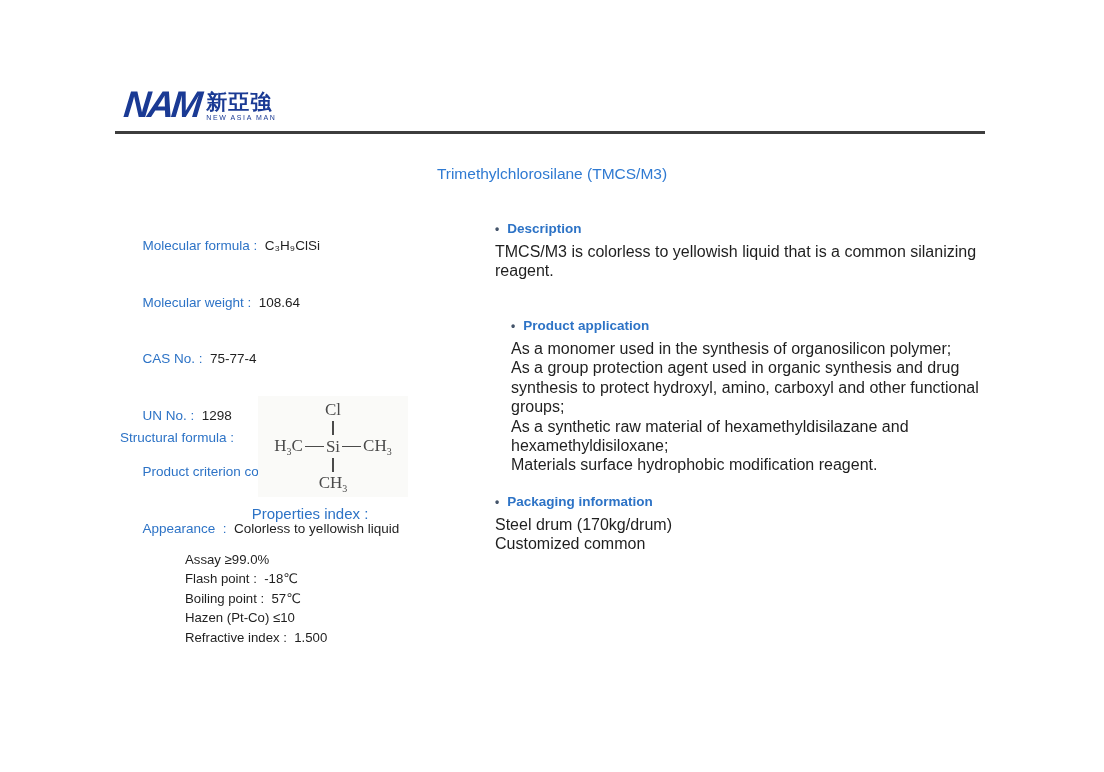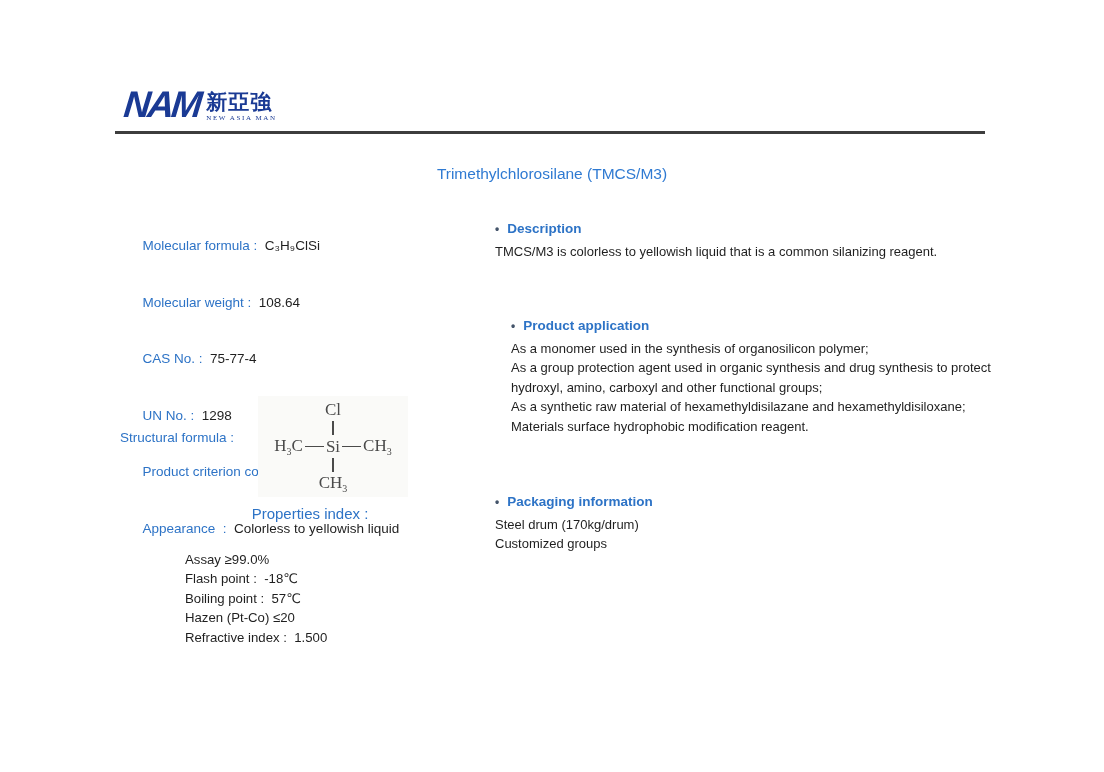--- a/index.html
+++ b/index.html
@@ -7,21 +7,21 @@
     --rule:#3d3d3d; --bullet:#44546a; --formula-ink:#4a4a4a; --formula-bg:#fafaf8;
   }
   *{margin:0;padding:0;box-sizing:border-box;}
   body{background:#ffffff;font-family:"Liberation Sans","DejaVu Sans",sans-serif;}
   .page{position:relative;width:1104px;height:772px;background:#ffffff;overflow:hidden;}
 
   
   .logo{position:absolute;left:124px;top:88px;display:flex;align-items:flex-start;gap:7px;}
   .logo-mono{font-size:37px;line-height:34px;font-weight:700;font-style:italic;
     letter-spacing:-3px;color:var(--logo-navy);transform:skewX(-6deg);}
-  .logo-cjk-wrap{display:flex;flex-direction:column;margin-top:3px;font-family:Liberation Serif, serif;}
+  .logo-cjk-wrap{display:flex;flex-direction:column;margin-top:3px;}
   .logo-cjk{font-size:21px;line-height:22px;font-weight:700;color:var(--logo-navy);letter-spacing:1px;}
   .logo-sub{font-size:7px;letter-spacing:1.6px;color:var(--logo-navy);margin-top:1px;white-space:nowrap;}
 
   .rule{position:absolute;left:115px;top:131px;width:870px;height:3px;background:var(--rule);}
 
   .page-title{position:absolute;left:0;top:165px;width:100%;text-align:center;
     font-size:15.5px;color:var(--title);}
 
   
   .left-col{position:absolute;left:120px;top:222px;width:380px;}
@@ -46,21 +46,21 @@
   .prop-items{margin-left:65px;margin-top:28px;}
   .prop-item{font-size:13.2px;line-height:19.4px;color:var(--text);white-space:pre-wrap;}
 
   
   .section{position:absolute;left:495px;width:487px;}
   .section-description{top:221px;}
   .section-application{top:318px;margin-left:16px;}
   .section-packaging{top:494px;}
   .section-title{font-size:13.5px;color:var(--accent);margin-bottom:6px;font-weight:bold;}
   .section-bullet{color:var(--bullet);font-size:12px;margin-right:8px;}
-  .section-body{font-size:13px;line-height:19.4px;color:var(--text);}
+  .section-body{font-size:16px;line-height:19.4px;color:var(--text);}
 </style>
 </head>
 <body>
 
 <div class="page">
 
   <div class="logo">
     <span class="logo-mono">NAM</span>
     <span class="logo-cjk-wrap">
       <span class="logo-cjk">新亞強</span>
@@ -109,21 +109,21 @@
       <div><span>CH</span><sub>3</sub></div>
     </div>
   </div>
 
   <div class="properties">
     <div class="properties-label">Properties index :</div>
     <div class="prop-items">
       <div class="prop-item">Assay ≥99.0%</div>
       <div class="prop-item">Flash point :  -18℃</div>
       <div class="prop-item">Boiling point :  57℃</div>
-      <div class="prop-item">Hazen (Pt-Co) ≤20</div>
+      <div class="prop-item">Hazen (Pt-Co) ≤10</div>
       <div class="prop-item">Refractive index :  1.500</div>
     </div>
   </div>
 
   <div class="section section-description">
     <div class="section-title"><span class="section-bullet">•</span><span>Description</span></div>
     <div class="section-body">
       <div>TMCS/M3 is colorless to yellowish liquid that is a common silanizing reagent.</div>
     </div>
   </div>
@@ -135,17 +135,17 @@
       <div>As a group protection agent used in organic synthesis and drug synthesis to protect hydroxyl, amino, carboxyl and other functional groups;</div>
       <div>As a synthetic raw material of hexamethyldisilazane and hexamethyldisiloxane;</div>
       <div>Materials surface hydrophobic modification reagent.</div>
     </div>
   </div>
 
   <div class="section section-packaging">
     <div class="section-title"><span class="section-bullet">•</span><span>Packaging information</span></div>
     <div class="section-body">
       <div>Steel drum (170kg/drum)</div>
-      <div>Customized groups</div>
+      <div>Customized common</div>
     </div>
   </div>
 
 </div>
 
 </body></html>

